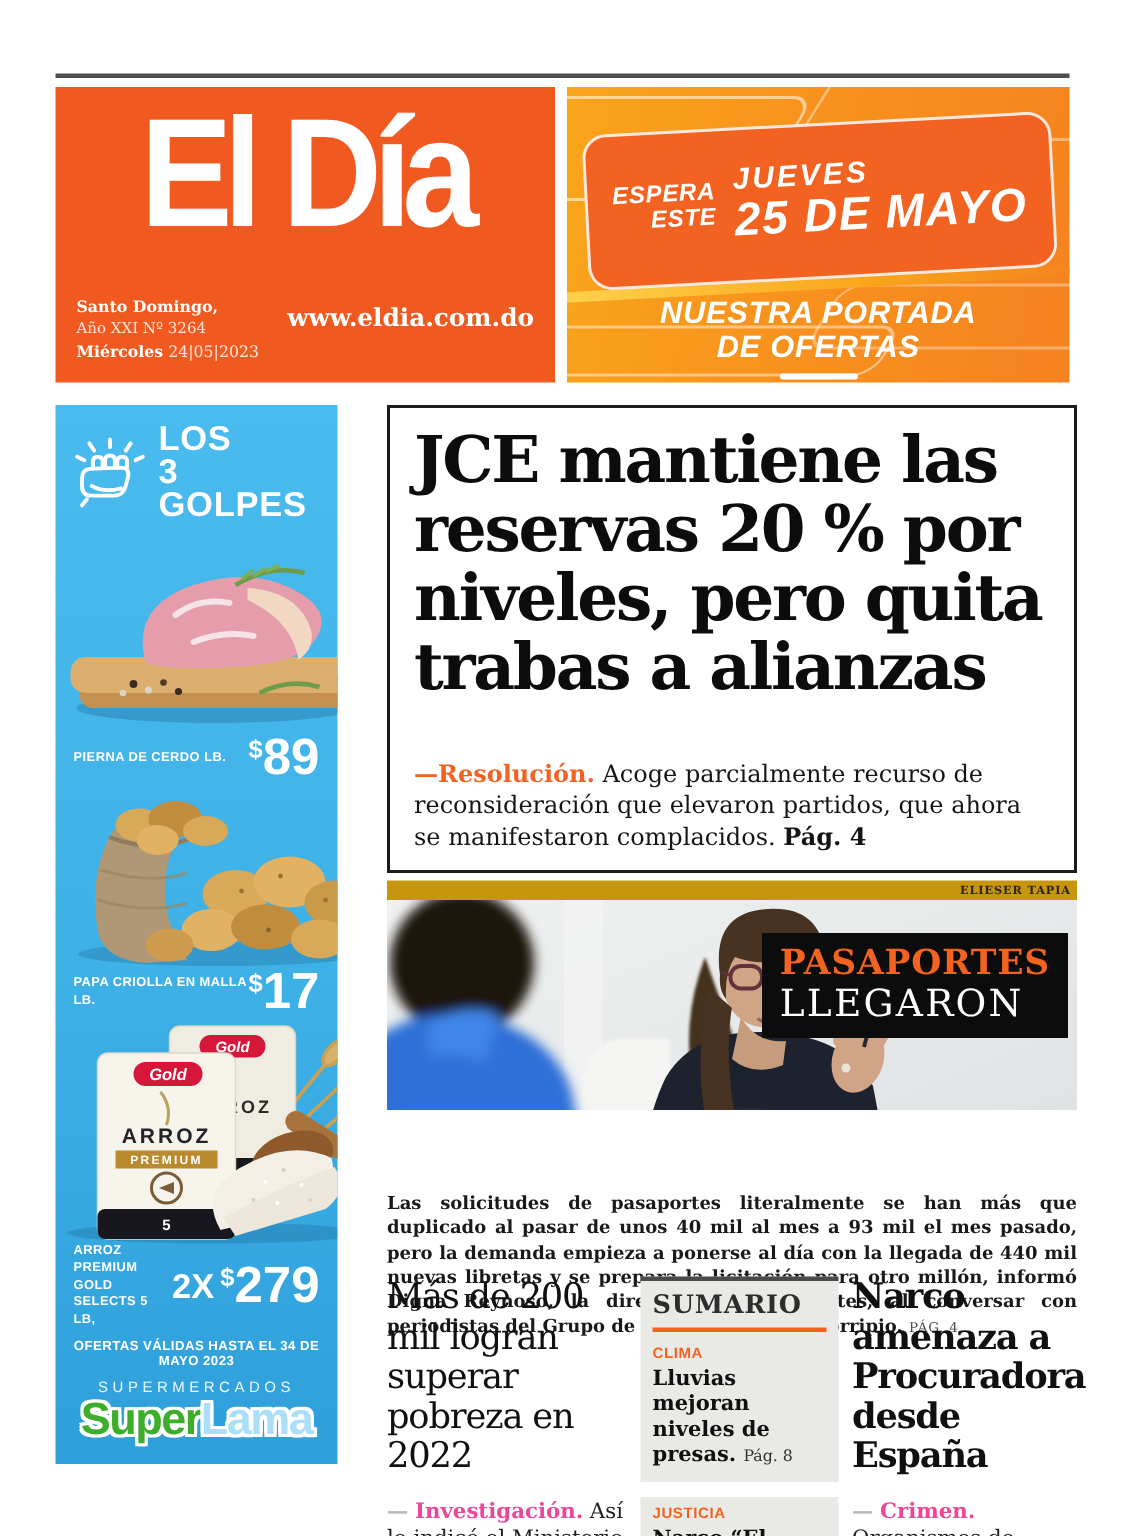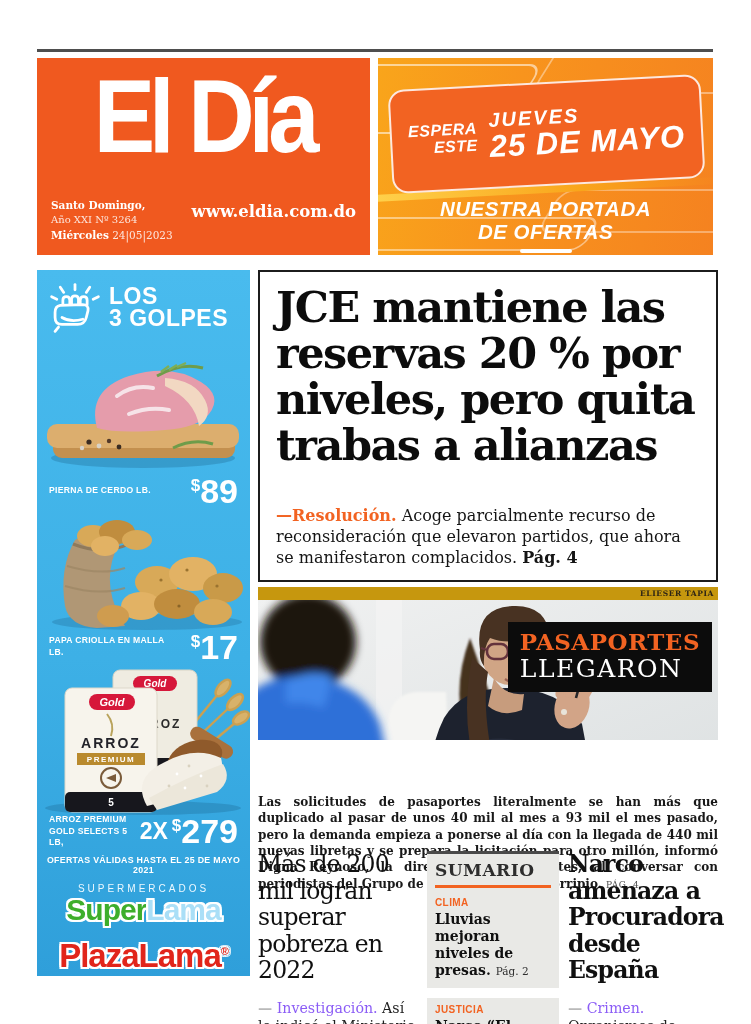--- a/index.html
+++ b/index.html
@@ -42,21 +42,21 @@
     display:flex;align-items:center;justify-content:center;gap:12px;font-style:italic;
   }
   .espera{text-align:right;font-weight:bold;font-size:16px;line-height:1.05;letter-spacing:.5px;}
   .jueves-l1{font-weight:bold;font-size:20px;letter-spacing:2px;line-height:1;}
   .jueves-l2{font-weight:bold;font-size:31px;letter-spacing:1px;line-height:1.1;}
   .promo-sub{position:absolute;left:0;right:0;top:140px;text-align:center;font-weight:bold;font-style:italic;font-size:20.5px;line-height:1.1;letter-spacing:.5px;}
   .promo-underline{width:52px;height:4px;background:#fff;margin:6px auto 0;border-radius:2px;}
 
   
   .sidebar-ad{
-    position:absolute;left:37px;top:270px;width:213px;height:706px;overflow:hidden;color:#fff;
+    position:absolute;left:37px;top:270px;width:188px;height:706px;overflow:hidden;color:#fff;
     background:linear-gradient(180deg,#49bbee 0%,#3db0e6 55%,#2f9fda 100%);
   }
   .ad-header{display:flex;align-items:center;gap:8px;padding:12px 8px 2px 12px;}
   .ad-title{font-weight:bold;font-size:23px;line-height:.95;letter-spacing:.5px;}
   .prod-svg{display:block;width:213px;}
   .price-row{display:flex;justify-content:space-between;align-items:center;padding:0 12px;margin:-2px 0 2px;}
   .pname{font-size:8.6px;font-weight:bold;letter-spacing:.3px;line-height:1.35;max-width:118px;}
   .pname.wide{max-width:92px;}
   .price{font-weight:bold;display:flex;align-items:flex-start;line-height:1;}
   .qty{font-size:23px;font-weight:bold;margin:6px 4px 0 0;}
@@ -105,21 +105,21 @@
 
   
   .bottom-row{position:absolute;left:258px;top:851px;width:460px;display:flex;gap:9px;}
   .b-col{box-sizing:border-box;}
   .b-left{width:160px;}
   .b-right{width:150px;}
   .b-head{font-family:"DejaVu Serif", serif;font-size:23.5px;line-height:1.13;letter-spacing:-.8px;color:#101010;margin:0;font-weight:normal;}
   .b-head.bold{font-weight:bold;}
   .kicker-p{font-family:"DejaVu Serif", serif;font-size:14.2px;line-height:1.3;color:#1f1f1f;margin:15px 0 0;}
   .k-dash{color:#b9b9b9;font-weight:bold;}
-  .k-word{color:#8b5cf6;font-weight:normal;}
+  .k-word{color:#ec4899;font-weight:bold;}
   
   .sumario{width:132px;font-family:"DejaVu Serif", serif;}
   .sum-block{background:#e9e9e6;padding:6px 8px 9px;}
   .sum-first{border-top:3px solid #4a4a4a;}
   .sum-title{font-weight:bold;font-size:17px;letter-spacing:.5px;color:#2d2d2d;padding-bottom:5px;border-bottom:3px solid #f26322;margin-bottom:9px;}
   .sum-sec{color:#f26322;font-weight:bold;font-size:10px;font-family:"Liberation Sans", sans-serif;letter-spacing:.4px;margin-bottom:3px;}
   .sum-text{font-weight:bold;font-size:14px;line-height:1.22;color:#101010;}
   .sum-pref{font-weight:normal;font-size:10.5px;color:#2e2e2e;}
   .sum-gap{height:10px;}
 </style>
@@ -292,21 +292,21 @@
     </svg>
     <div class="price-row">
       <div class="pname wide">ARROZ PREMIUM GOLD SELECTS 5 LB,</div>
       <div class="price">
         <span class="qty">2X</span>
         <span class="cur">$</span>
         <span class="amt">279</span>
       </div>
     </div>
 
-    <div class="validity">OFERTAS VÁLIDAS HASTA EL 25 DE MAYO 2021</div>
+    <div class="validity">OFERTAS VÁLIDAS HASTA EL 34 DE MAYO 2023</div>
     <div class="store-kicker">SUPERMERCADOS</div>
     <div class="superlama outline-w">
       <span class="sl-green">Super</span><span class="sl-blue">Lama</span>
     </div>
     <div class="plazalama outline-w">
       <span>PlazaLama</span><span class="pl-reg">®</span>
     </div>
     <div class="supertienda">La Supertienda</div>
   </aside>
 
@@ -400,21 +400,21 @@
         
       </p>
     </article>
 
     <div class="sumario">
       <div class="sum-block sum-first">
         <div class="sum-title">SUMARIO</div>
         <div class="sum-sec">CLIMA</div>
         <div class="sum-text">
           <span>Lluvias mejoran niveles de presas.</span>
-          <span class="sum-pref">Pág. 2</span>
+          <span class="sum-pref">Pág. 8</span>
         </div>
       </div>
       <div class="sum-gap"></div>
       <div class="sum-block">
         <div class="sum-sec">JUSTICIA</div>
         <div class="sum-text">
           <span>Narco “El Chino” busca anulen sentencia.</span>
           
         </div>
       </div>

